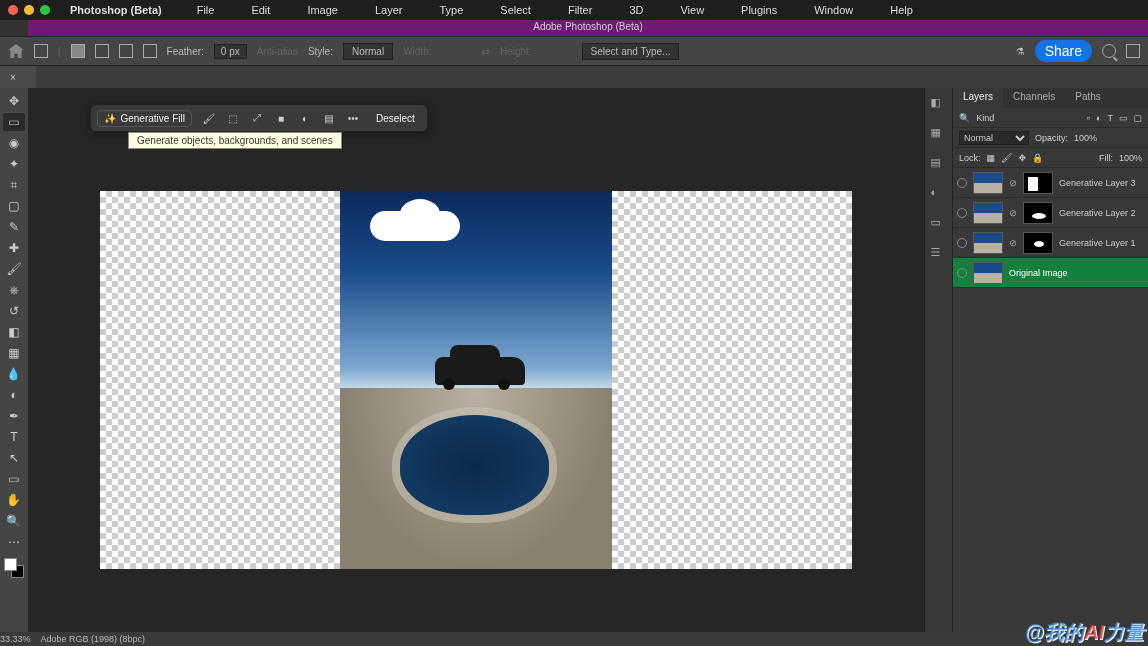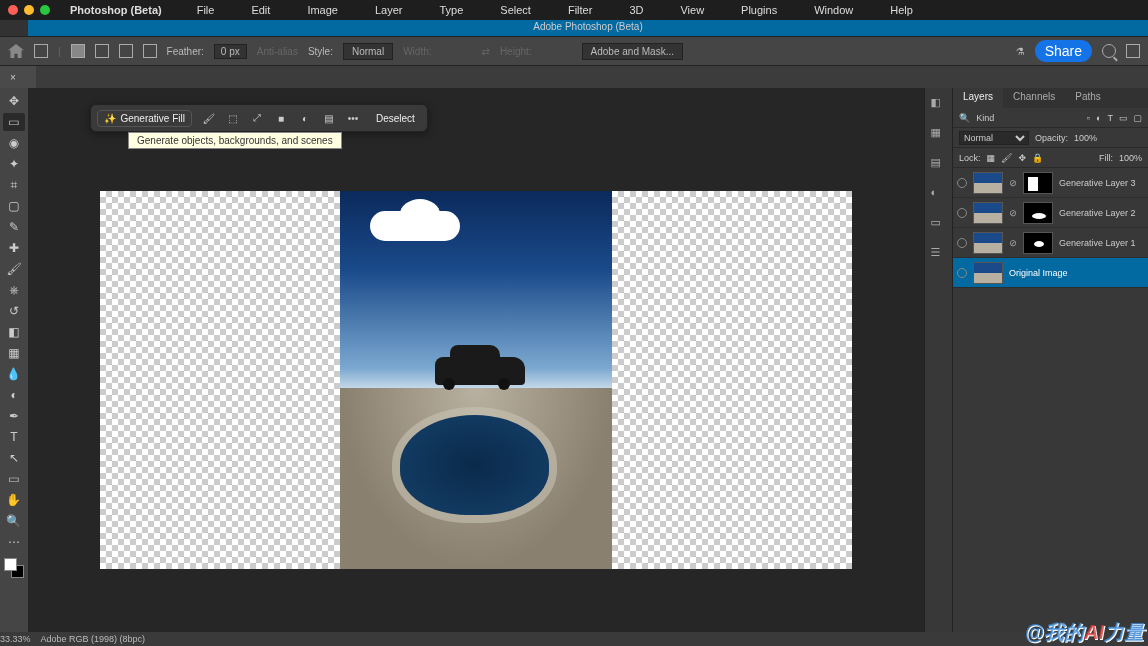--- a/index.html
+++ b/index.html
@@ -9,21 +9,21 @@
 .tl { position:absolute; top:5px; left:8px; display:flex; gap:6px; }
 .tl span { width:10px; height:10px; border-radius:50%; }
 .tl .r{background:#ff5f57}.tl .y{background:#febc2e}.tl .g{background:#28c840}
 
 
 .menubar { height:20px; background:#1e1e1e; display:flex; align-items:center; padding-left:70px; font-size:11px; color:#ddd; font-weight:500;gap:23px; }
 .menubar .app { font-weight:700; margin-right:12px; }
 .menubar .mi { margin-right:14px; cursor:default; }
 
 
-.titlebar { height:16px; background:#0369a1; text-align:center; font-size:10px; color:#ccc; padding-top:1px;margin-left:28px; }
+.titlebar { height:16px; background:#701a75; text-align:center; font-size:10px; color:#ccc; padding-top:1px;margin-left:28px; }
 
 
 .optbar { height:30px; background:#454545; border-top:1px solid #222; border-bottom:1px solid #222; display:flex; align-items:center; padding:0 8px; font-size:10px; color:#bbb; gap:10px; }
 .optbar .home { width:16px; height:14px; background:#888; clip-path:polygon(50% 0,100% 45%,85% 45%,85% 100%,60% 100%,60% 70%,40% 70%,40% 100%,15% 100%,15% 45%,0 45%); }
 .optbar .sq { width:14px; height:14px; border:1px solid #aaa; }
 .optbar .field { background:#333; padding:1px 6px; border:1px solid #222; }
 .optbar .sel { background:#333; padding:2px 8px; border:1px solid #222; }
 .optbar .right { margin-left:auto; display:flex; gap:10px; align-items:center; }
 .share { background:#1473e6; color:#fff; padding:3px 10px; border-radius:12px; font-size:14px; }
 .search { width:14px; height:14px; border:1.5px solid #aaa; border-radius:50%; position:relative; }
@@ -72,21 +72,21 @@
 
 
 .panel { width:196px; background:#383838; border-left:1px solid #222; display:flex; flex-direction:column; }
 .ptabs { height:20px; display:flex; background:#323232; font-size:10px; }
 .ptabs .pt { padding:3px 10px; color:#aaa; }
 .ptabs .pt.active { background:#383838; color:#eee; }
 .prow { height:20px; display:flex; align-items:center; gap:6px; padding:0 6px; font-size:9px; border-bottom:1px solid #2a2a2a; }
 .prow select,.prow input { background:#2a2a2a; border:1px solid #222; color:#ccc; font-size:9px; height:14px; }
 .layers { flex:1; overflow:auto; }
 .layer { height:30px; display:flex; align-items:center; gap:6px; padding:0 4px; font-size:9px; border-bottom:1px solid #2e2e2e; }
-.layer.sel { background:#0369a1; color:#fff; }
+.layer.sel { background:#15803d; color:#fff; }
 .eye { width:10px; height:10px; border:1px solid #888; border-radius:50%; }
 .thumb { width:30px; height:22px; background:#111; border:1px solid #555; position:relative; overflow:hidden; }
 .thumb.img { background:linear-gradient(#1a4a8a 50%,#b8b0a0 50%); }
 .thumb.msk { background:#000; }
 .thumb.msk .w{position:absolute;background:#fff;}
 .link { width:8px; text-align:center; color:#aaa; }
 
 
 .status { position:absolute; bottom:0; left:0; right:0; height:14px; background:#3a3a3a; font-size:9px; color:#bbb; padding-left:0; display:flex; align-items:center; gap:10px; }
 
@@ -132,21 +132,21 @@
   <span>Feather:</span>
   <span class="field">0 px</span>
   <span style="color:#666">Anti-alias</span>
   <span>Style:</span>
   <span class="sel">Normal</span>
   <span style="color:#666">Width:</span>
   <span style="width:30px"></span>
   <span style="color:#666">⇄</span>
   <span style="color:#666">Height:</span>
   <span style="width:30px"></span>
-  <span class="sel">Adobe and Mask...</span>
+  <span class="sel">Select and Type...</span>
   <div class="right">
     <span>⚗</span>
     <span class="share">Share</span>
     <span class="search"></span>
     <span class="sq"></span>
   </div>
 </div>
 
 <div class="doctab">
   <div class="tab">

